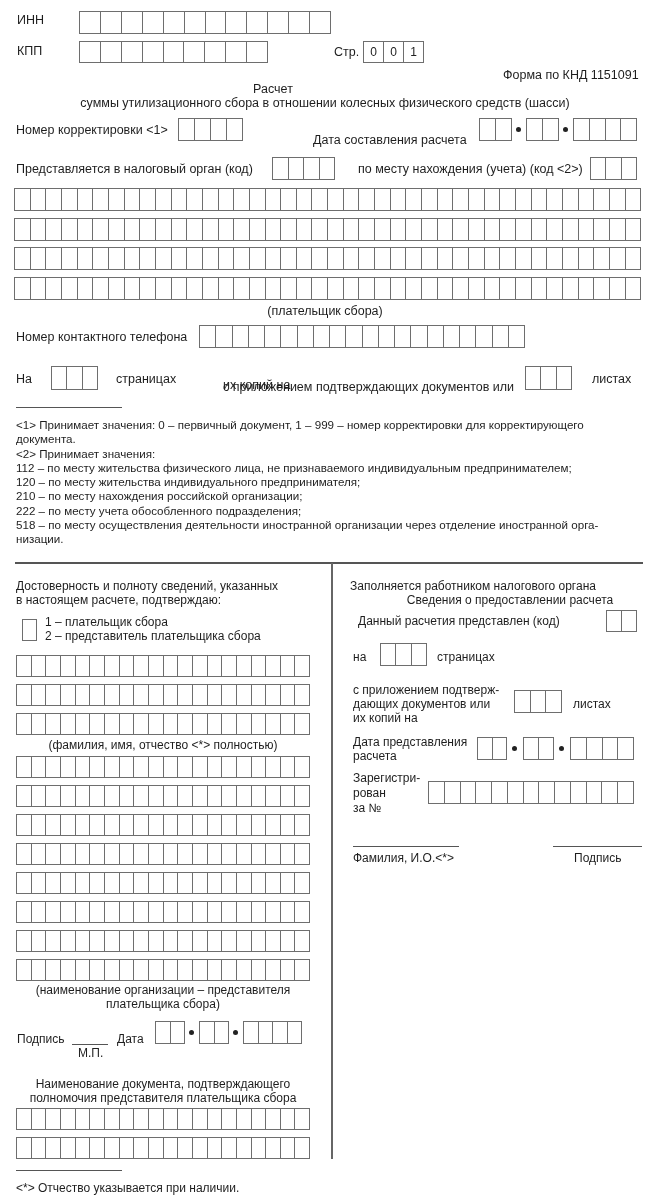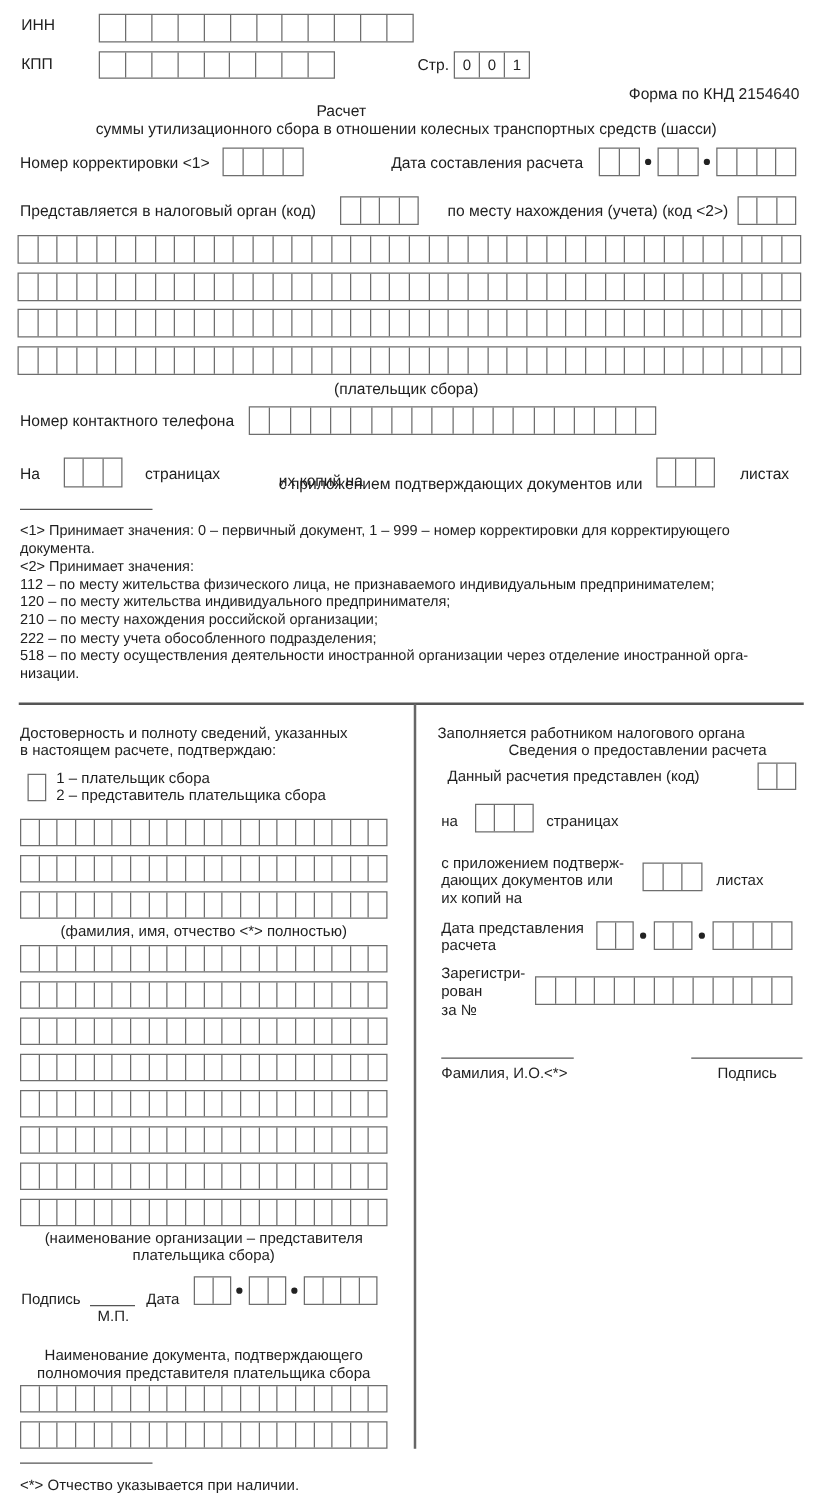--- a/index.html
+++ b/index.html
@@ -51,34 +51,34 @@
     <div class="c"></div>
   </div>
 
 <span class="t lg" style="left:334px;top:45px">Стр.</span>
 <div class="boxes" style="left:363px;top:41px;width:61px;height:22px">
   <div class="c">0</div>
   <div class="c">0</div>
   <div class="c">1</div>
 </div>
 
-<span class="t lg" style="left:503px;top:68px">Форма по КНД 2154640</span>
+<span class="t lg" style="left:503px;top:68px">Форма по КНД 1151091</span>
 
 <div class="t lg center" style="left:0;width:546px;top:82px">Расчет</div>
-<div class="t lg center" style="left:0;width:650px;top:96px">суммы утилизационного сбора в отношении колесных транспортных средств (шасси)</div>
+<div class="t lg center" style="left:0;width:650px;top:96px">суммы утилизационного сбора в отношении колесных физического средств (шасси)</div>
 
 <span class="t lg" style="left:16px;top:123px">Номер корректировки &lt;1&gt;</span>
 <div class="boxes" style="left:178px;top:118px;width:65px;height:23px">
     <div class="c"></div>
     <div class="c"></div>
     <div class="c"></div>
     <div class="c"></div>
   </div>
 
-<span class="t lg" style="left:313px;top:123px">Дата составления расчета</span>
+<span class="t lg" style="left:313px;top:133px">Дата составления расчета</span>
 <div class="boxes" style="left:479px;top:118px;width:33px;height:23px">
     <div class="c"></div>
     <div class="c"></div>
   </div>
 <div class="dot" style="left:516px;top:127px"></div>
 <div class="boxes" style="left:526px;top:118px;width:33px;height:23px">
     <div class="c"></div>
     <div class="c"></div>
   </div>
 <div class="dot" style="left:563px;top:127px"></div>

